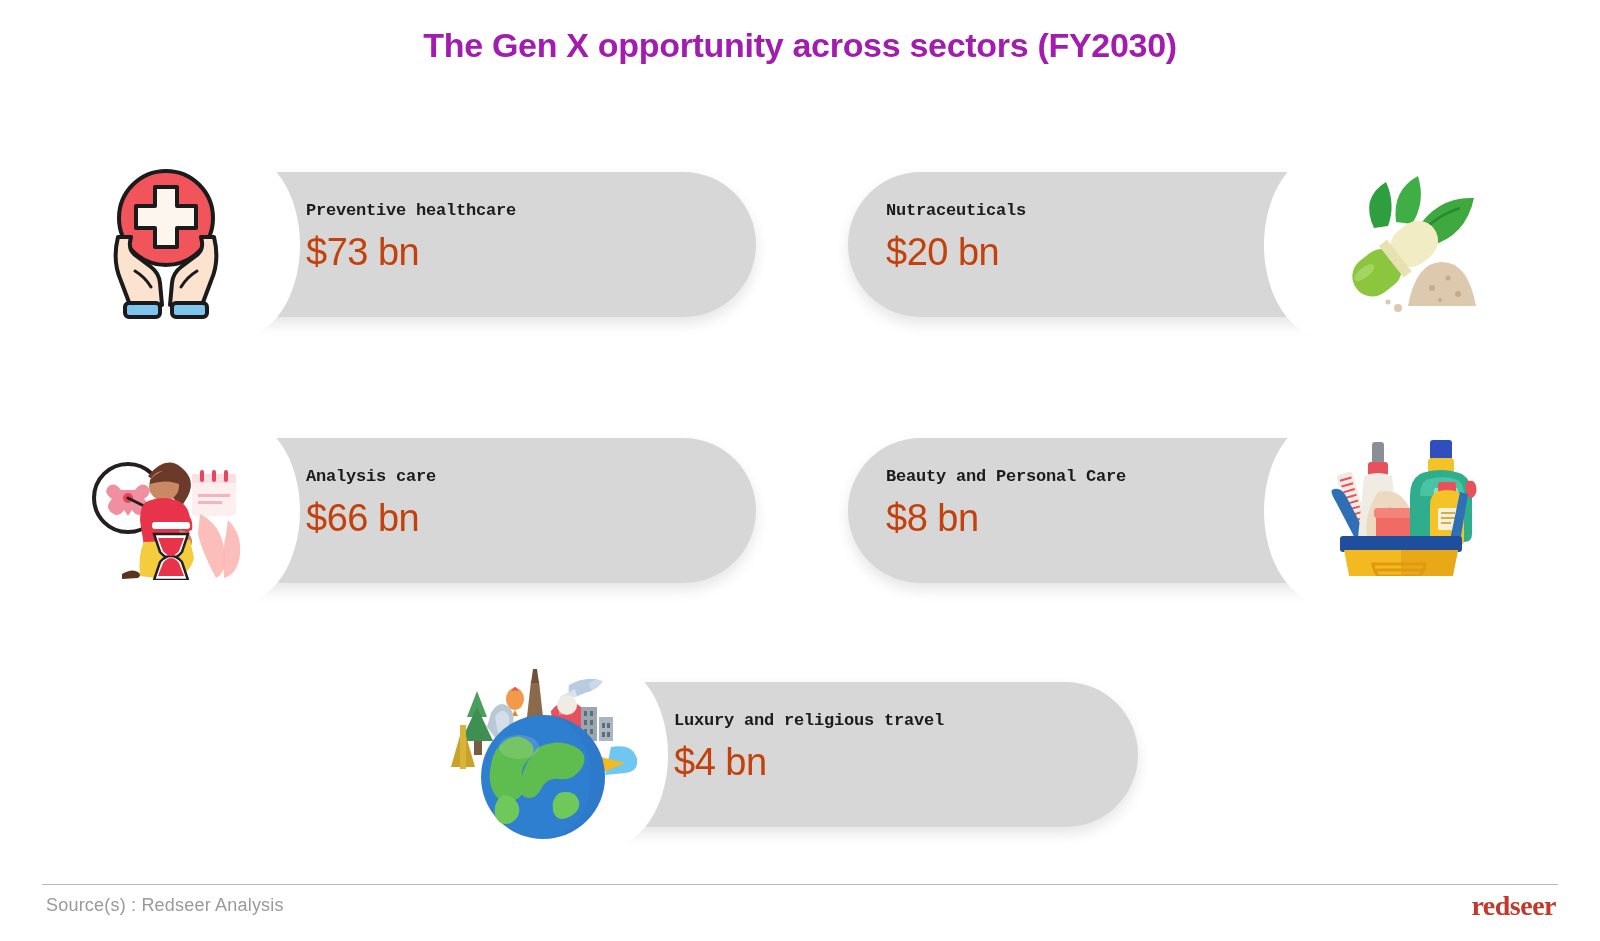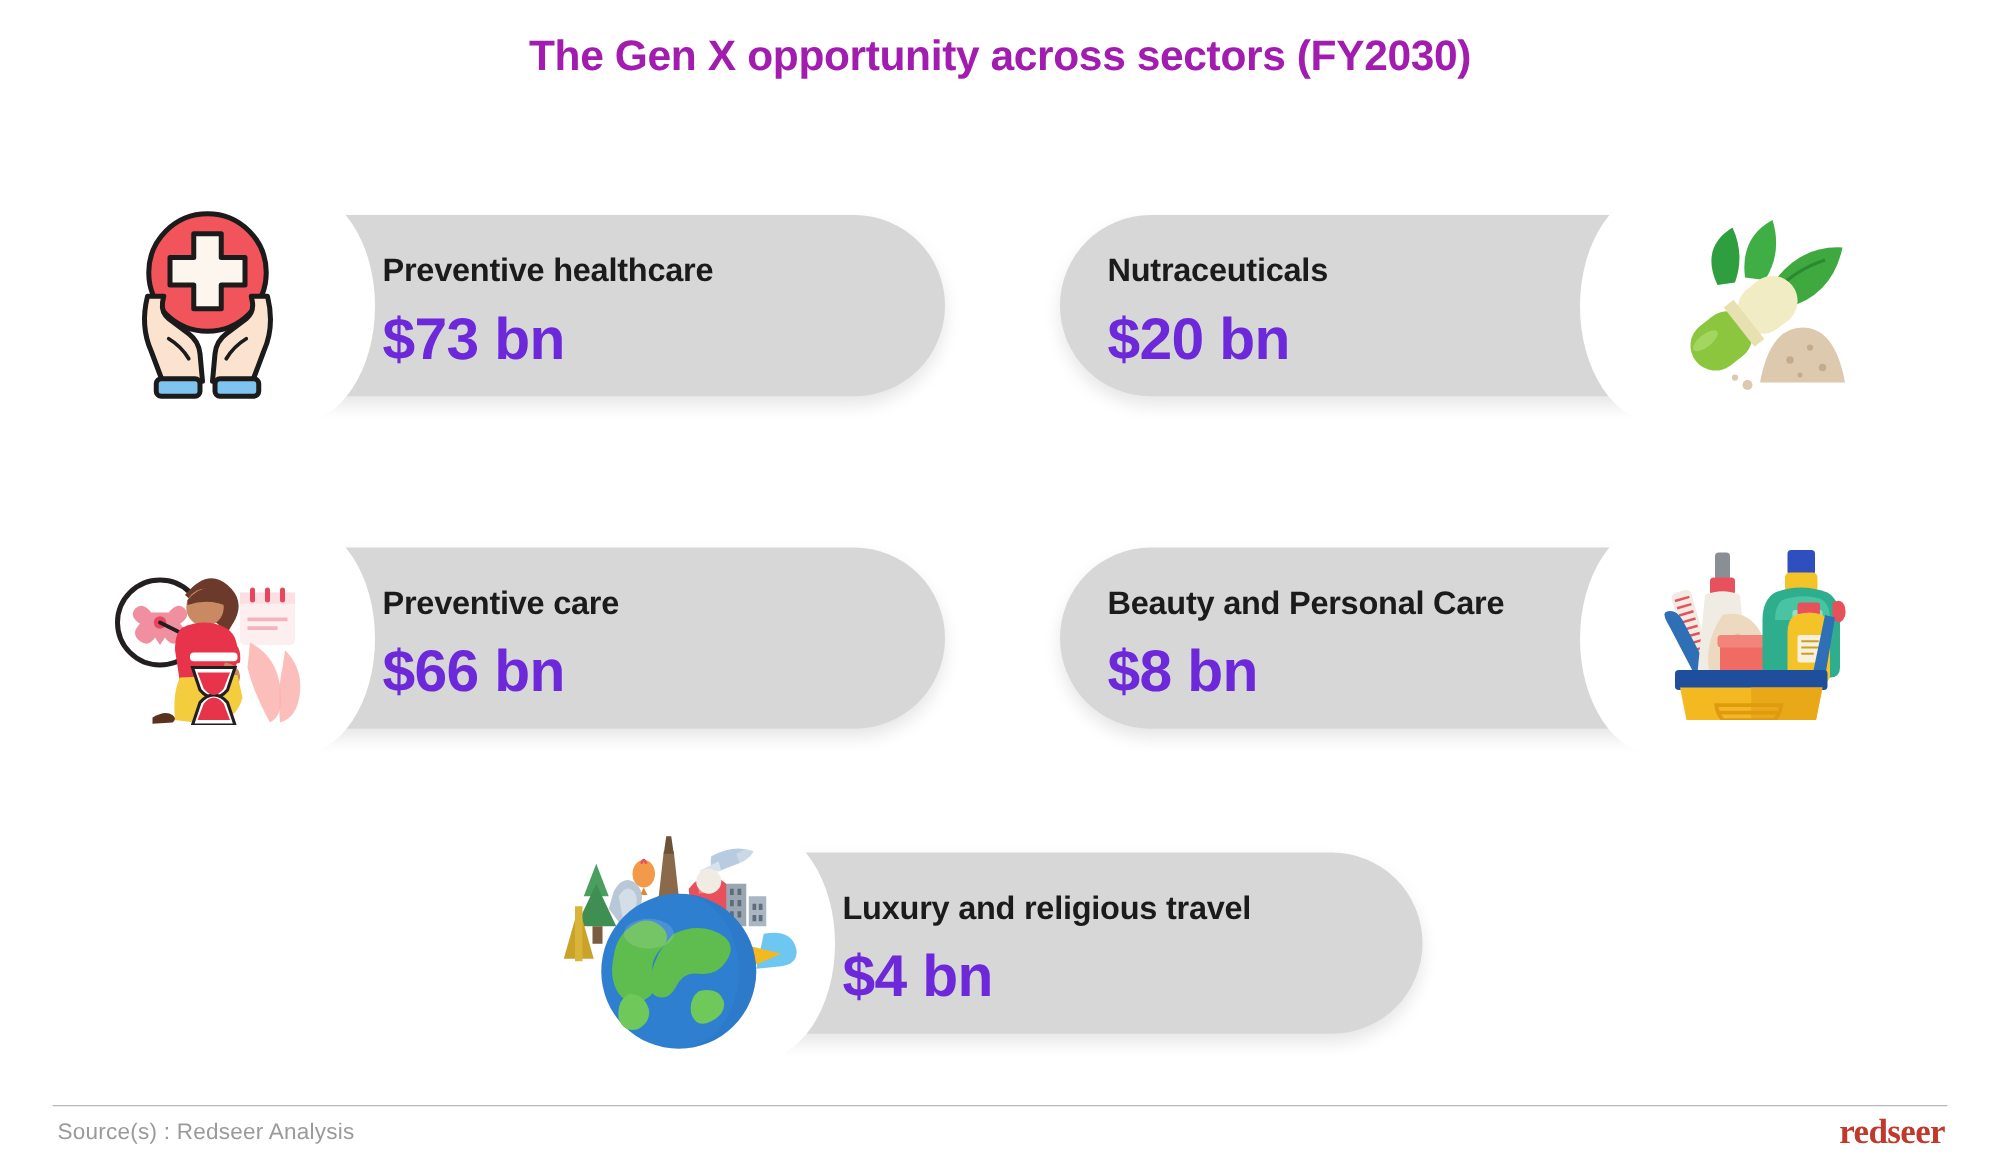--- a/index.html
+++ b/index.html
@@ -73,31 +73,32 @@
 
   .card-text {
     position: absolute;
     z-index: 3;
     top: 29px;
   }
   .card.left .card-text  { left: 68px; }
   .card.right .card-text { left: 38px; }
 
   .card-label {
-    font-size: 26px;
+    font-size: 17px;
     font-weight: bold;
     color: #1b1b1b;
     letter-spacing: -0.2px;
     white-space: nowrap;
+    font-family: Liberation Mono, monospace;
   }
   .card-value {
     margin-top: 11px;
-    font-size: 47px;
-    font-weight: bold;
-    color: #6d28d9;
+    font-size: 38px;
+    font-weight: normal;
+    color: #c2410c;
     letter-spacing: -0.5px;
     white-space: nowrap;
   }
 
   
   .icon-wrap {
     position: absolute;
     z-index: 4;
     width: 150px;
     height: 160px;
@@ -189,21 +190,21 @@
     <circle cx="128" cy="134" r="2" fill="#c4ab8c"></circle>
     <circle cx="86" cy="142" r="4" fill="#ddc9ad"></circle>
     <circle cx="76" cy="136" r="2.5" fill="#ddc9ad"></circle>
   </svg>
 </div>
 
 <div class="card left" style="left:238px; top:438px; width:518px;">
   <div class="pill"></div>
   <div class="notch"></div>
   <div class="card-text">
-    <div class="card-label">Preventive care</div>
+    <div class="card-label">Analysis care</div>
     <div class="card-value">$66 bn</div>
   </div>
 </div>
 <div class="icon-wrap" style="left:88px; top:418px; width:160px; height:162px;">
   <svg viewBox="0 0 160 162">
     <rect x="104" y="56" width="44" height="42" rx="4" fill="#fdeef0"></rect>
     <rect x="104" y="56" width="44" height="9" fill="#fbdfe3"></rect>
     <rect x="112" y="52" width="4" height="12" rx="2" fill="#e8455f"></rect>
     <rect x="124" y="52" width="4" height="12" rx="2" fill="#e8455f"></rect>
     <rect x="136" y="52" width="4" height="12" rx="2" fill="#e8455f"></rect>

